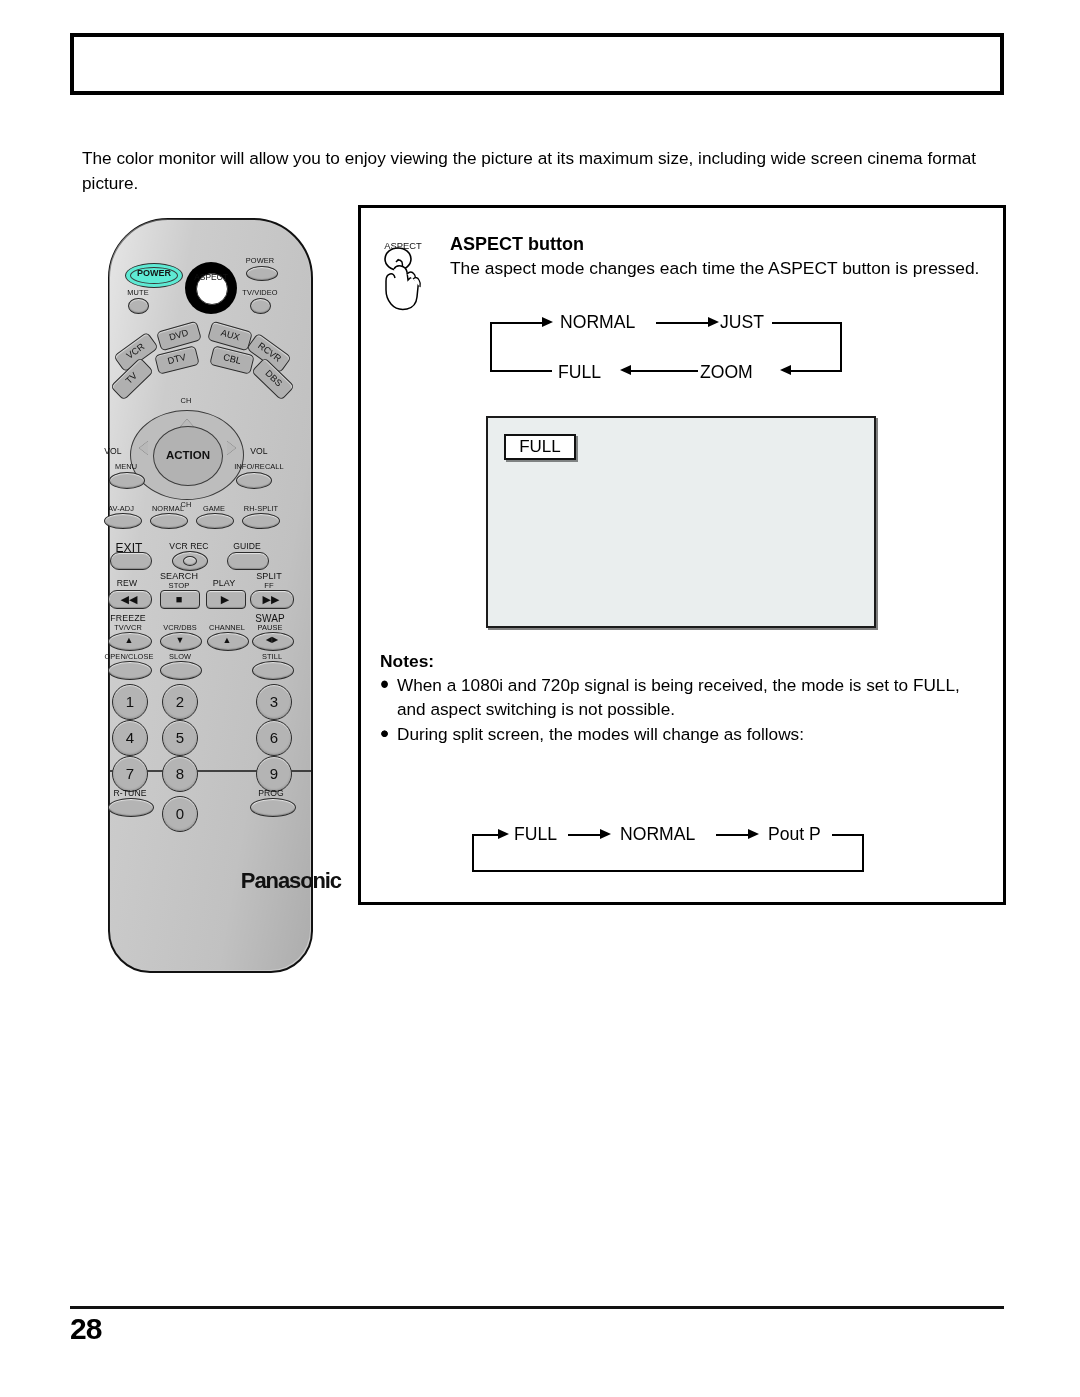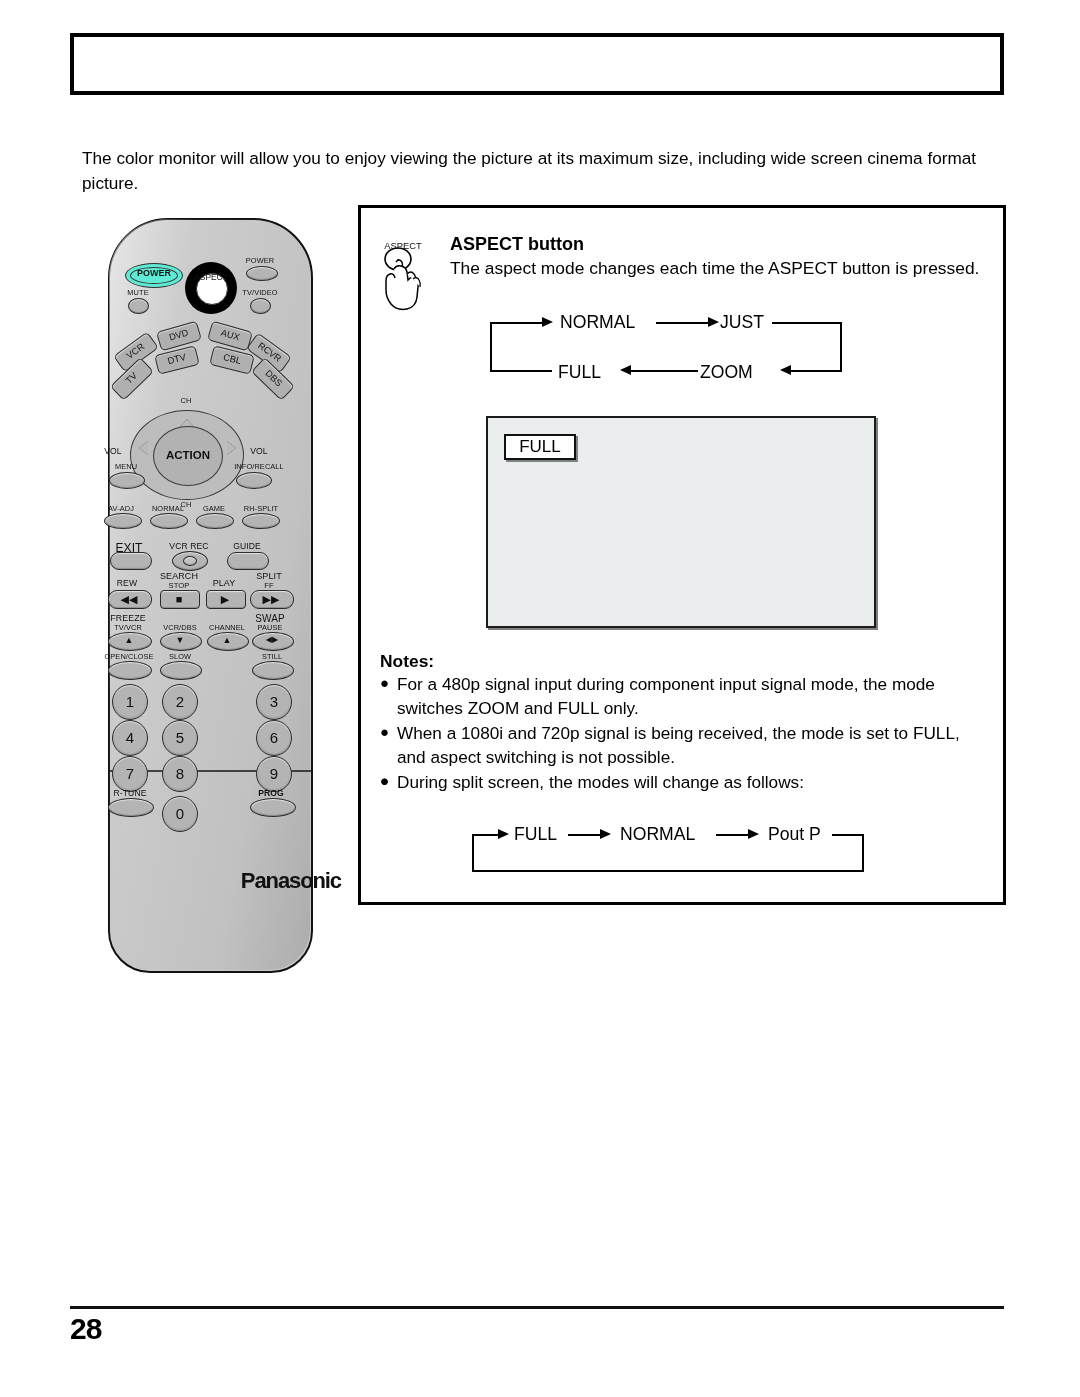--- a/index.html
+++ b/index.html
@@ -275,21 +275,21 @@
     <div class="num" style="left:32px;top:520px;">4</div>
     <div class="num" style="left:82px;top:520px;">5</div>
     <div class="num" style="left:176px;top:520px;">6</div>
     <div class="num" style="left:32px;top:556px;">7</div>
     <div class="num" style="left:82px;top:556px;">8</div>
     <div class="num" style="left:176px;top:556px;">9</div>
     <div class="num" style="left:82px;top:596px;">0</div>
 
     <div class="btn-lbl" style="left:22px;top:588px;width:56px;font-size:8.6px;">R-TUNE</div>
     <div class="key oval" style="left:28px;top:598px;width:44px;height:17px;"></div>
-    <div class="btn-lbl" style="left:166px;top:588px;width:50px;font-size:8.6px;font-weight:bold;">PROG</div>
+    <div class="btn-lbl" style="left:166px;top:588px;width:50px;font-size:8.6px;">PROG</div>
     <div class="key oval" style="left:170px;top:598px;width:44px;height:17px;"></div>
 
     <div class="brandlogo">Panasonic</div>
   </div>
 
   <div class="panel"></div>
 
   <div class="aspect-hand">
     <div class="hand-cap">ASPECT</div>
     <svg width="62" height="90" viewBox="0 0 62 90" fill="none" stroke="#000" stroke-width="1.6">
@@ -329,21 +329,20 @@
   </div>
 
   <div class="screen">
     <div class="osd">FULL</div>
   </div>
 
   <div class="notes-h">Notes:</div>
   <div class="notes">
     <div class="note">
       <span class="dot">●</span>
-      <span>For a 480p signal input during component input signal mode, the mode switches ZOOM and FULL only.</span>
     </div>
     <div class="note">
       <span class="dot">●</span>
       <span>When a 1080i and 720p signal is being received, the mode is set to FULL, and aspect switching is not possible.</span>
     </div>
     <div class="note">
       <span class="dot">●</span>
     </div>
     <div class="note">
       <span class="dot">●</span>

